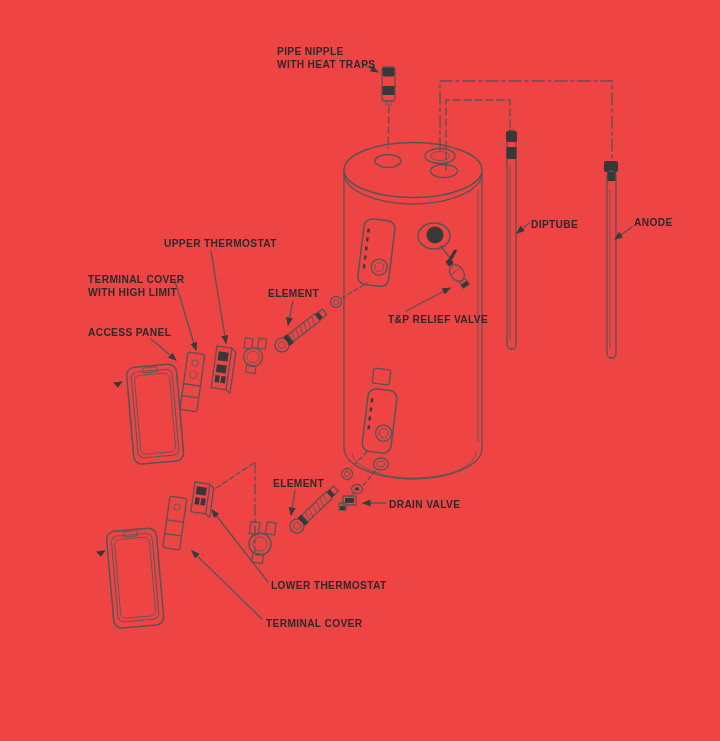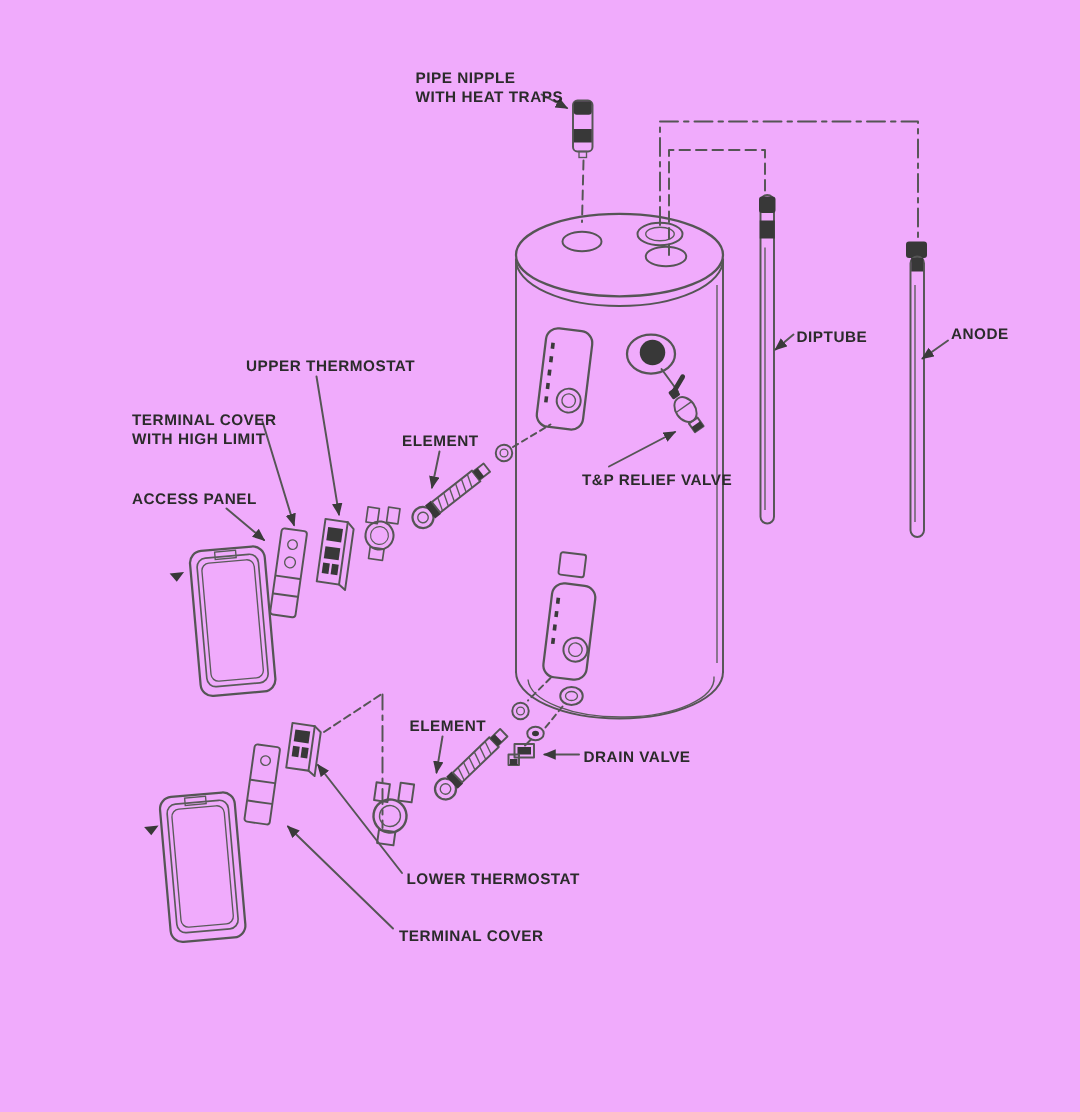--- a/index.html
+++ b/index.html
@@ -1,16 +1,16 @@
 <!DOCTYPE html>
 <html><head>
 <meta charset="utf-8">
 <style>
   html,body{margin:0;padding:0;background:#ffffff;}
-  .page{width:720px;height:741px;background:#f0abfc;position:relative;overflow:hidden;}
+  .page{width:720px;height:741px;background:#ef4444;position:relative;overflow:hidden;}
   svg{display:block;}
   .ln{stroke:#555;stroke-width:1.3;fill:none;stroke-linecap:round;stroke-linejoin:round;}
   .thin{stroke:#5a5a5a;stroke-width:0.9;fill:none;}
   .dk{fill:#383838;stroke:none;}
   .lbl{font-family:"Liberation Sans","DejaVu Sans",sans-serif;font-weight:bold;
        font-size:10.2px;letter-spacing:0.35px;fill:#2b2b2b;}
 </style>
 </head>
 <body>
 

